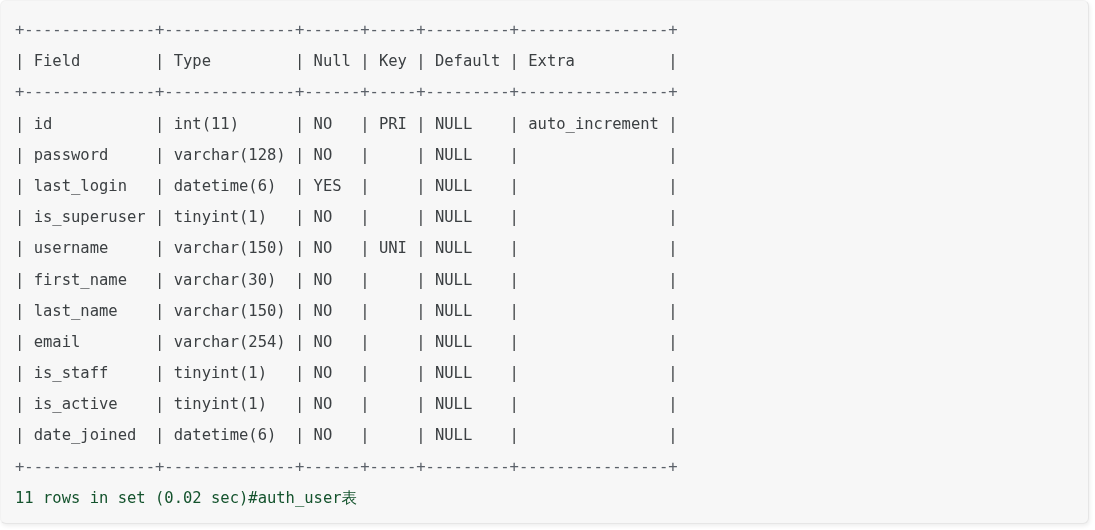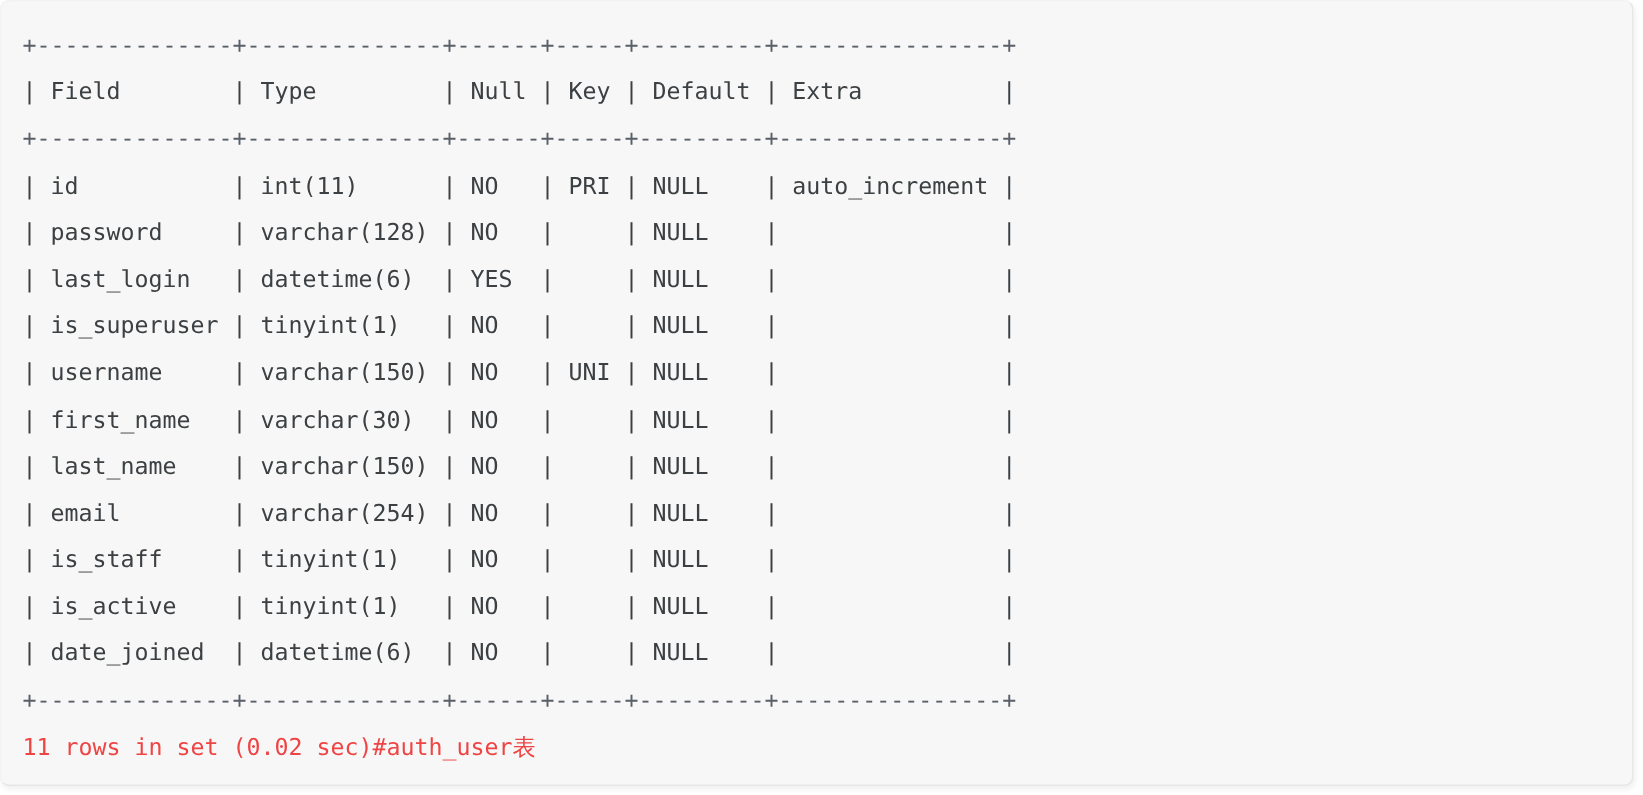--- a/index.html
+++ b/index.html
@@ -51,21 +51,21 @@
     display: block;
     white-space: pre;
     height: 31.2px;
   }
 
   .rule-line {
     color: #5a6068;
   }
 
   .footer-line {
-    color: #ef4444;
+    color: #14532d;
   }
 </style>
 </head>
 <body>
 
 <div id="console-card">
 
   <pre id="console-output"><span class="console-line rule-line">+--------------+--------------+------+-----+---------+----------------+</span><span class="console-line">| Field        | Type         | Null | Key | Default | Extra          |</span><span class="console-line rule-line">+--------------+--------------+------+-----+---------+----------------+</span><span class="console-line">| id           | int(11)      | NO   | PRI | NULL    | auto_increment |</span><span class="console-line">| password     | varchar(128) | NO   |     | NULL    |                |</span><span class="console-line">| last_login   | datetime(6)  | YES  |     | NULL    |                |</span><span class="console-line">| is_superuser | tinyint(1)   | NO   |     | NULL    |                |</span><span class="console-line">| username     | varchar(150) | NO   | UNI | NULL    |                |</span><span class="console-line">| first_name   | varchar(30)  | NO   |     | NULL    |                |</span><span class="console-line">| last_name    | varchar(150) | NO   |     | NULL    |                |</span><span class="console-line">| email        | varchar(254) | NO   |     | NULL    |                |</span><span class="console-line">| is_staff     | tinyint(1)   | NO   |     | NULL    |                |</span><span class="console-line">| is_active    | tinyint(1)   | NO   |     | NULL    |                |</span><span class="console-line">| date_joined  | datetime(6)  | NO   |     | NULL    |                |</span><span class="console-line rule-line">+--------------+--------------+------+-----+---------+----------------+</span><span class="console-line footer-line">11 rows in set (0.02 sec)#auth_user表</span></pre>
 
 </div>

